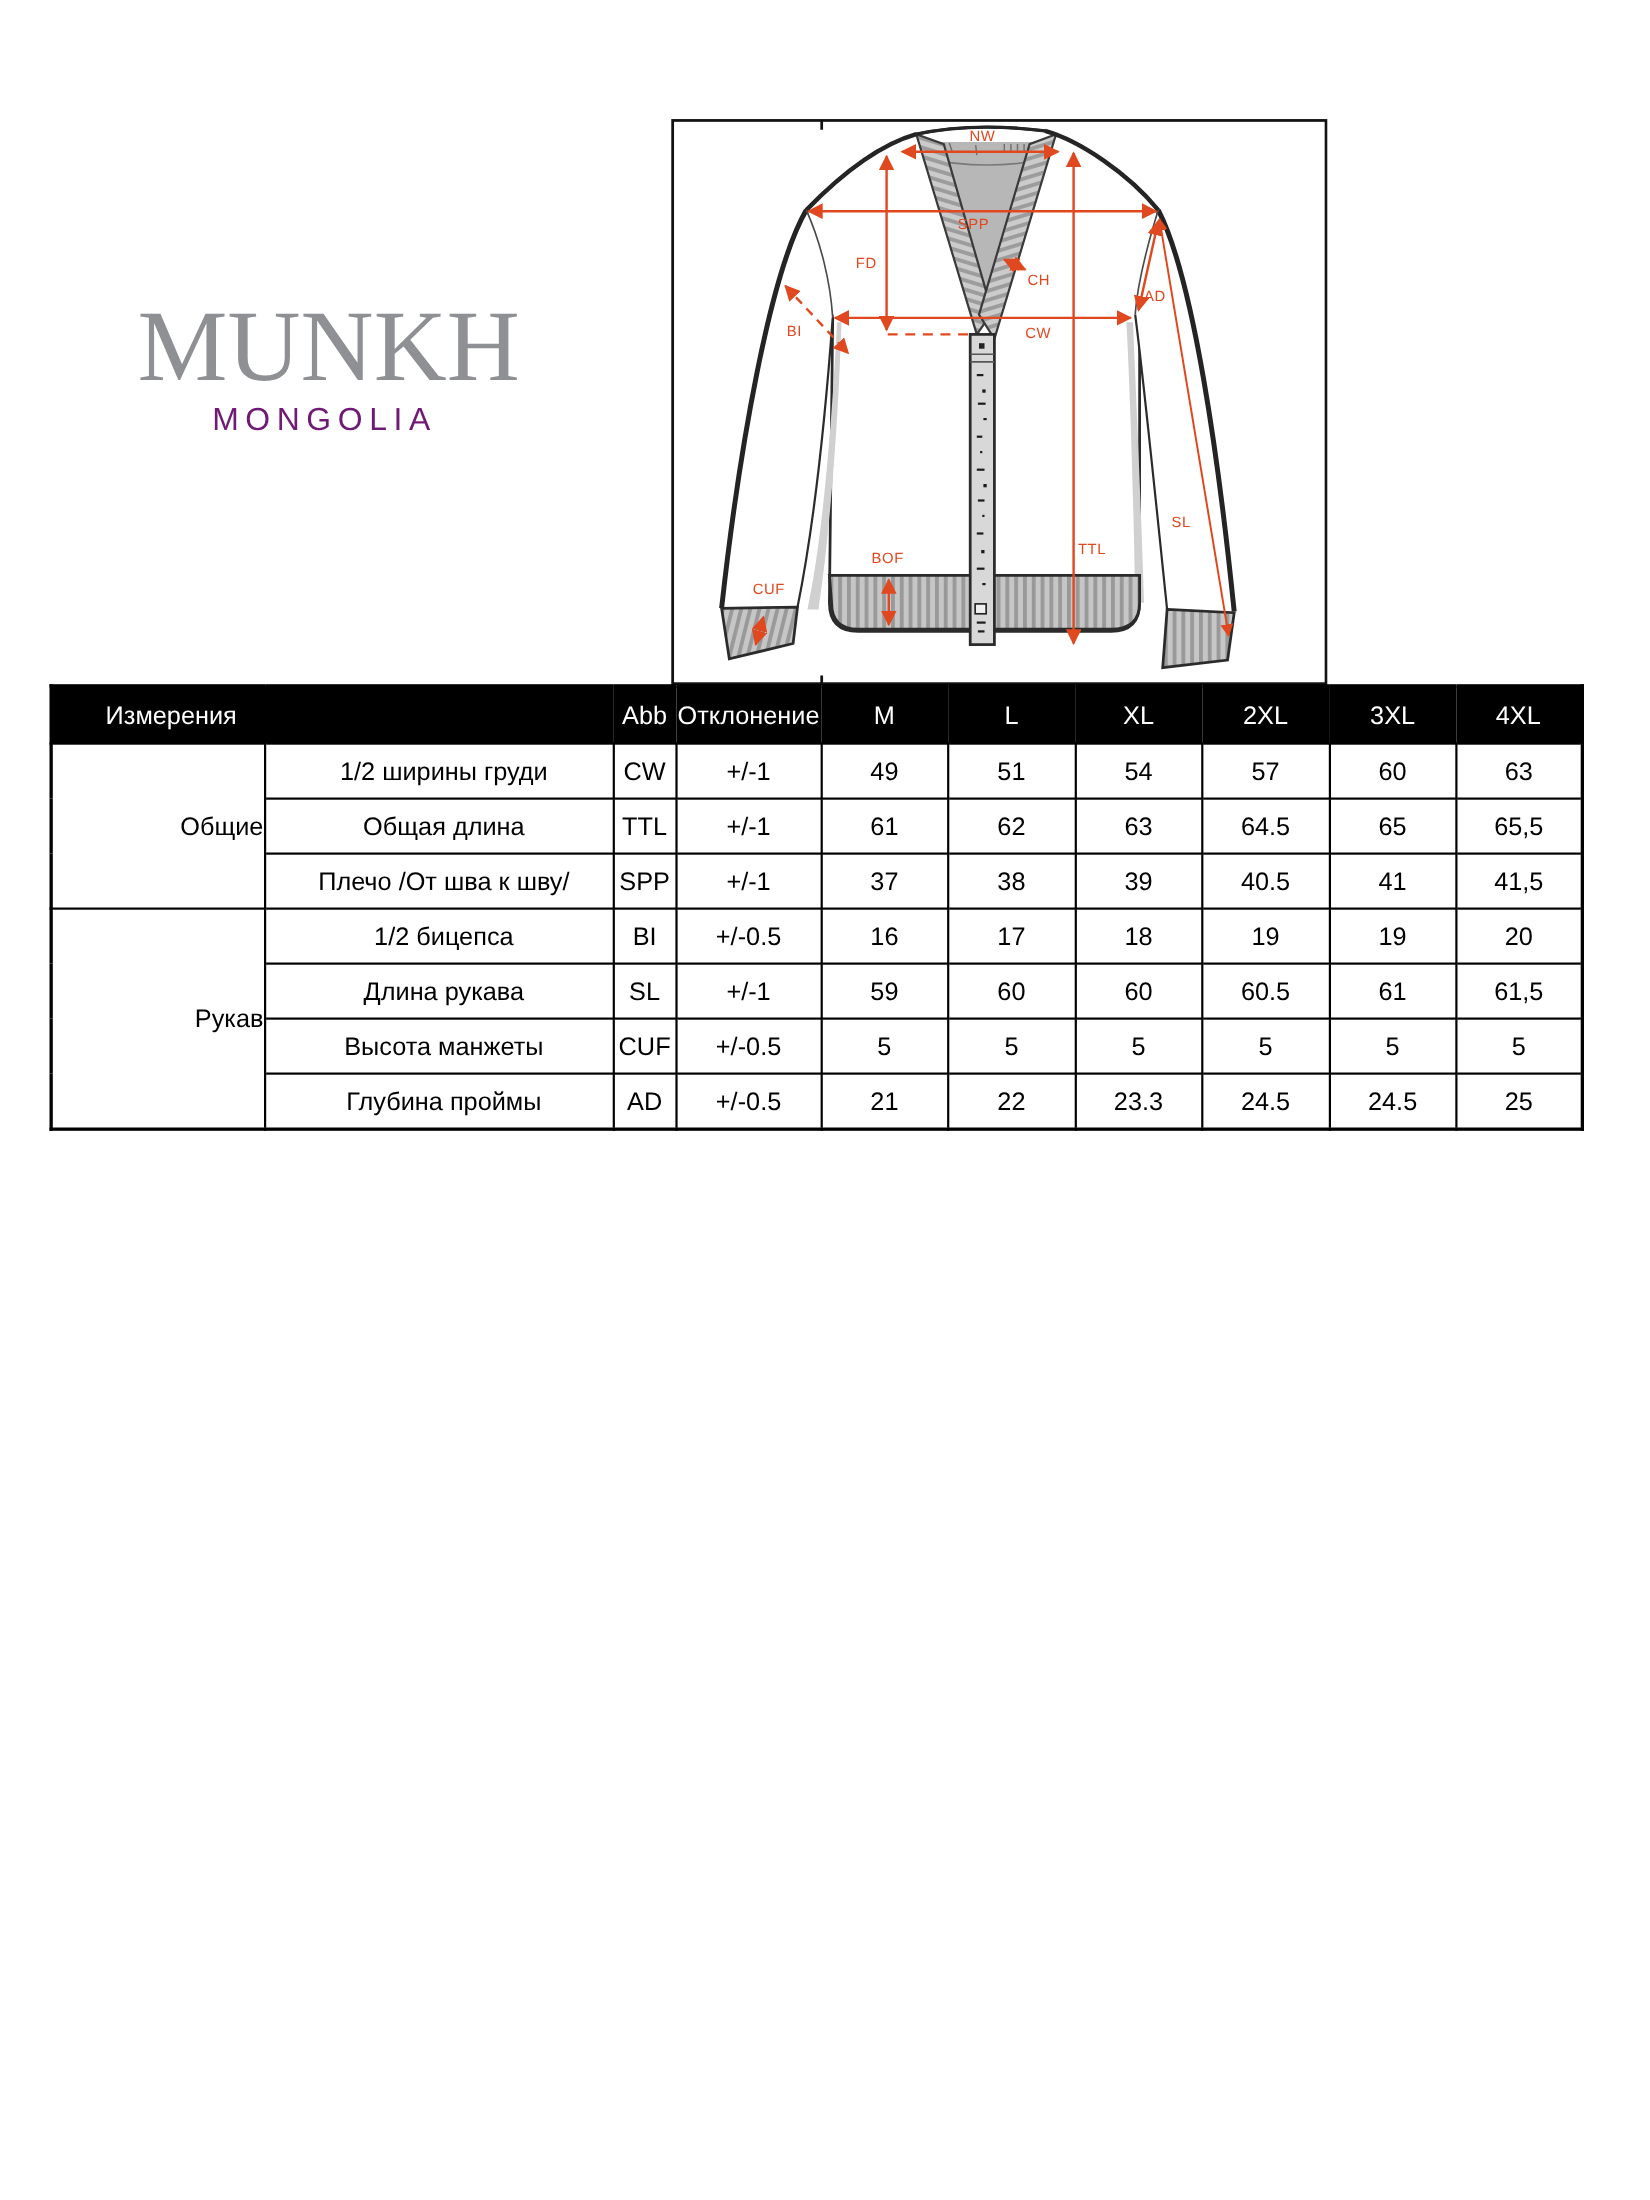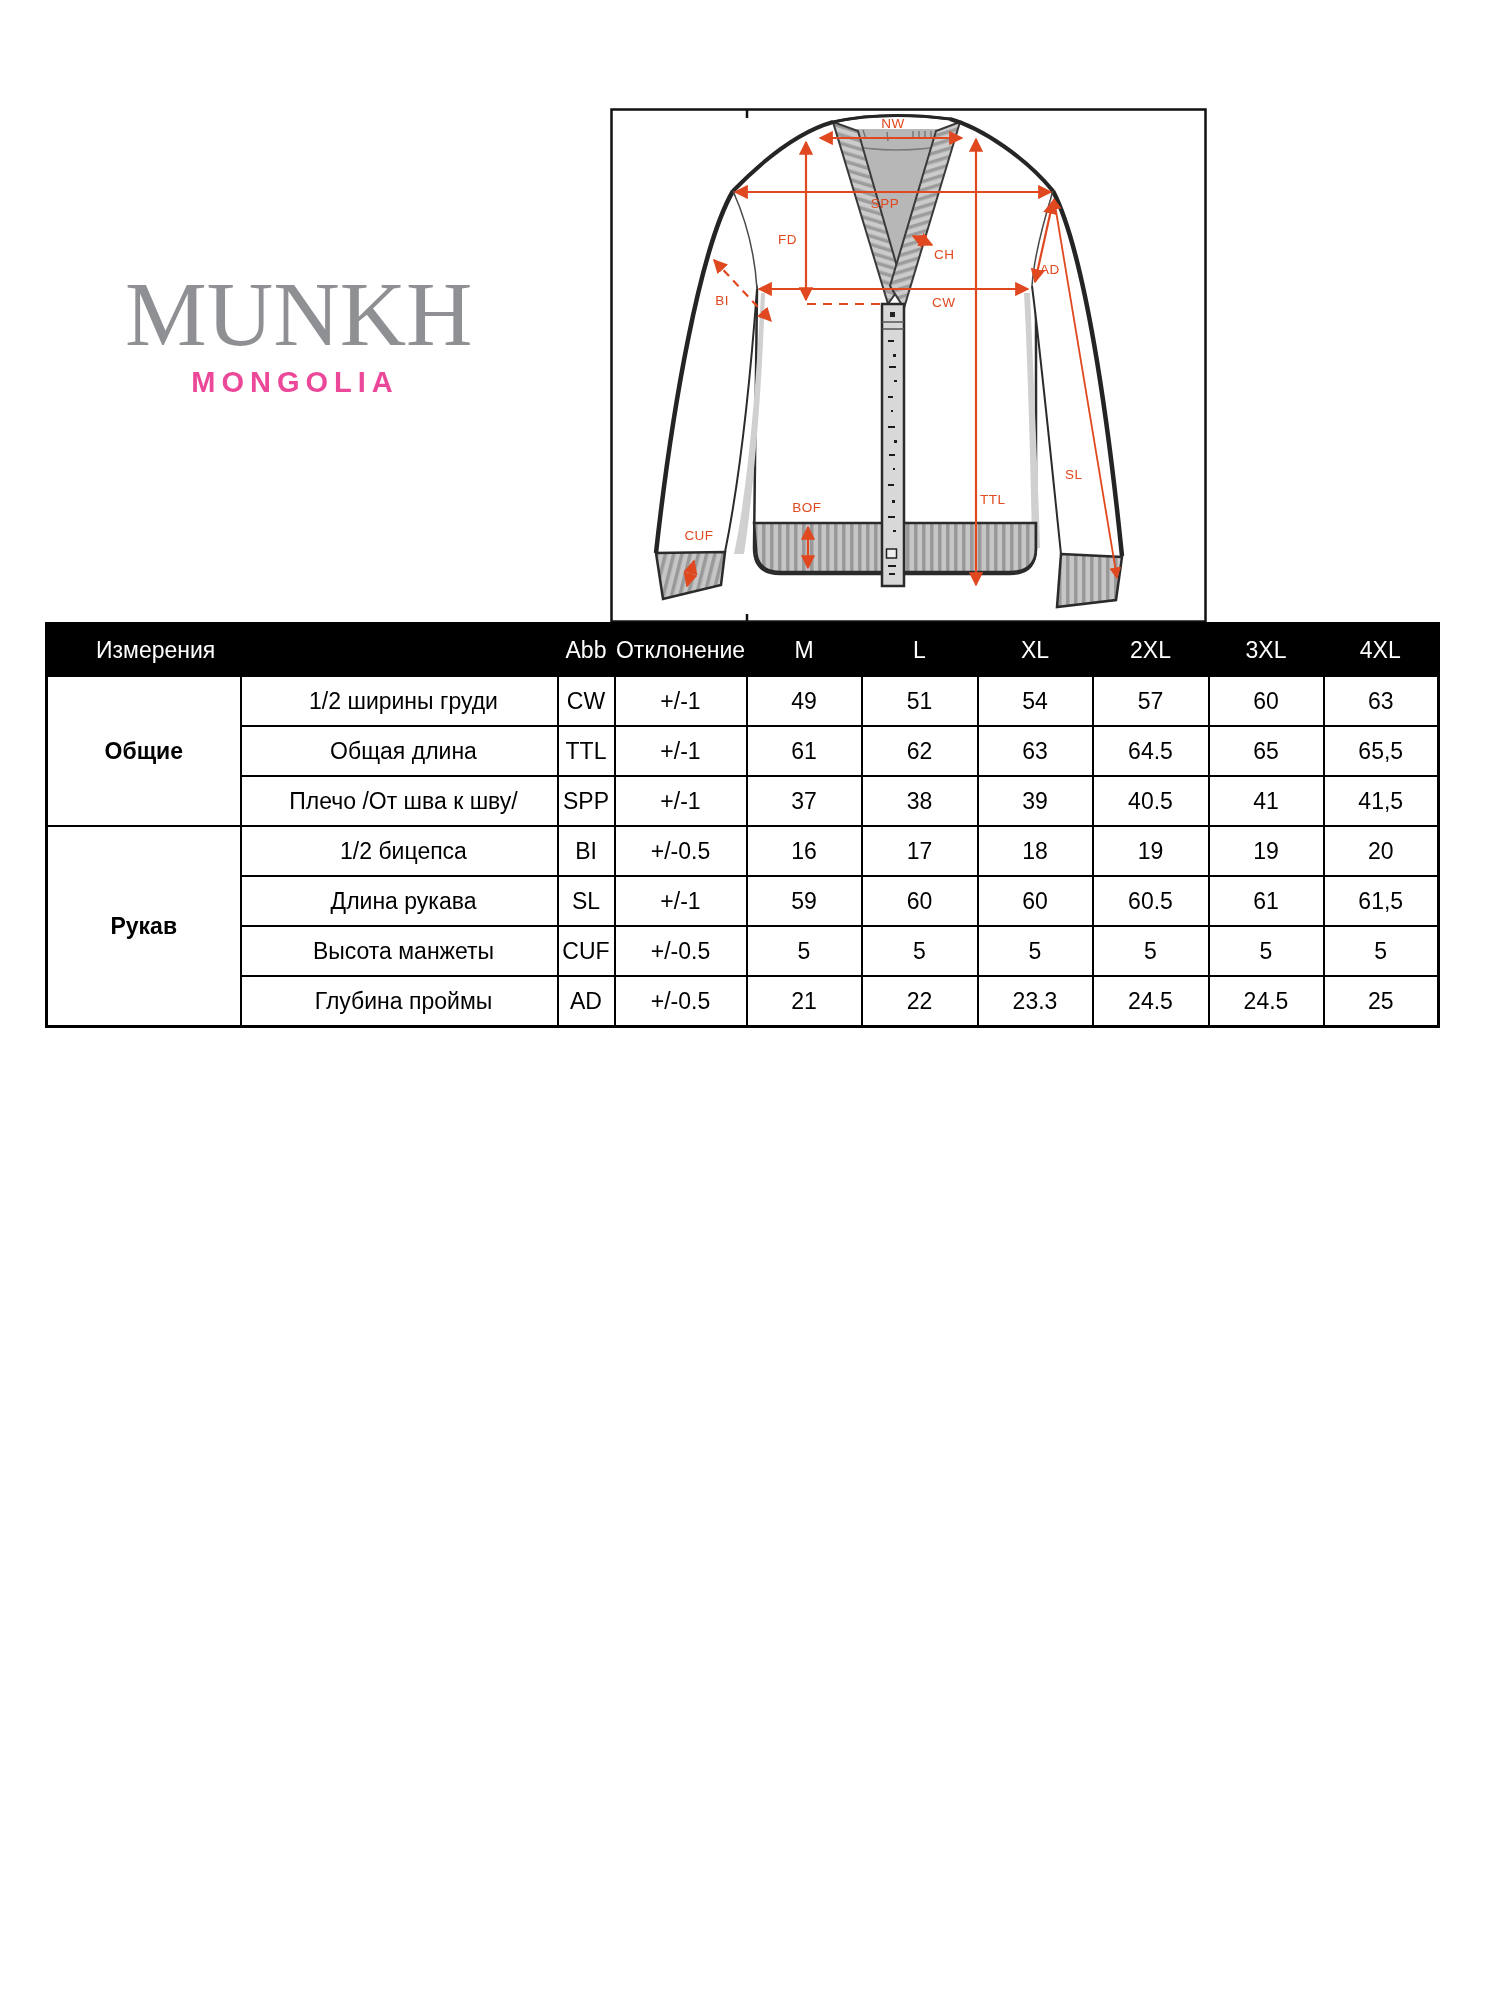--- a/index.html
+++ b/index.html
@@ -6,42 +6,42 @@
   .page {
     position:relative; width:1500px; height:2000px; background:#ffffff;
     font-family:"Liberation Sans", sans-serif; color:#000; overflow:hidden;
   }
   
   .logo { position:absolute; left:125px; top:268px; width:340px; text-align:center; }
   .logo .brand {
     font-size:92px; line-height:1.0; color:#8f9093; letter-spacing:0px; font-weight:400;font-family:Liberation Serif, serif;
   }
   .logo .sub {
-    margin-top:6px; font-size:29px; color:#ec4899; letter-spacing:6px; font-weight:700;
+    margin-top:6px; font-size:29px; color:#701a75; letter-spacing:6px; font-weight:400;
   }
   
   .diagram { position:absolute; left:610px; top:108px; width:597px; height:515px; }
   .diagram svg { display:block; }
   .mlabel { font-family:"Liberation Sans", sans-serif; font-size:13.5px; fill:#E0481F; letter-spacing:.5px; }
   
   .sizetable-wrap { position:absolute; left:45px; top:622px; width:1390px; }
   table.sizetable {
     border-collapse:collapse; table-layout:fixed; width:1390px;
     border:3px solid #000; font-size:23px;
   }
   table.sizetable th {
     background:#000; color:#fff; font-weight:400; height:50px; padding:0;
     border:none; text-align:center;
   }
   table.sizetable th.measure-h { text-align:left; padding-left:48px; }
   table.sizetable td {
     border:2px solid #000; height:48px; padding:0; text-align:center; vertical-align:middle;
     background:#fff;
   }
-  table.sizetable td.group-cell { text-align:center;font-weight:bold; }
+  table.sizetable td.group-cell { text-align:right; }
   table.sizetable td.name-cell { text-align:center; padding-left:9px; }
 </style>
 </head>
 <body>
 
 <div class="page">
 
   <div class="logo">
     <div class="brand">MUNKH</div>
     <div class="sub">MONGOLIA</div>

